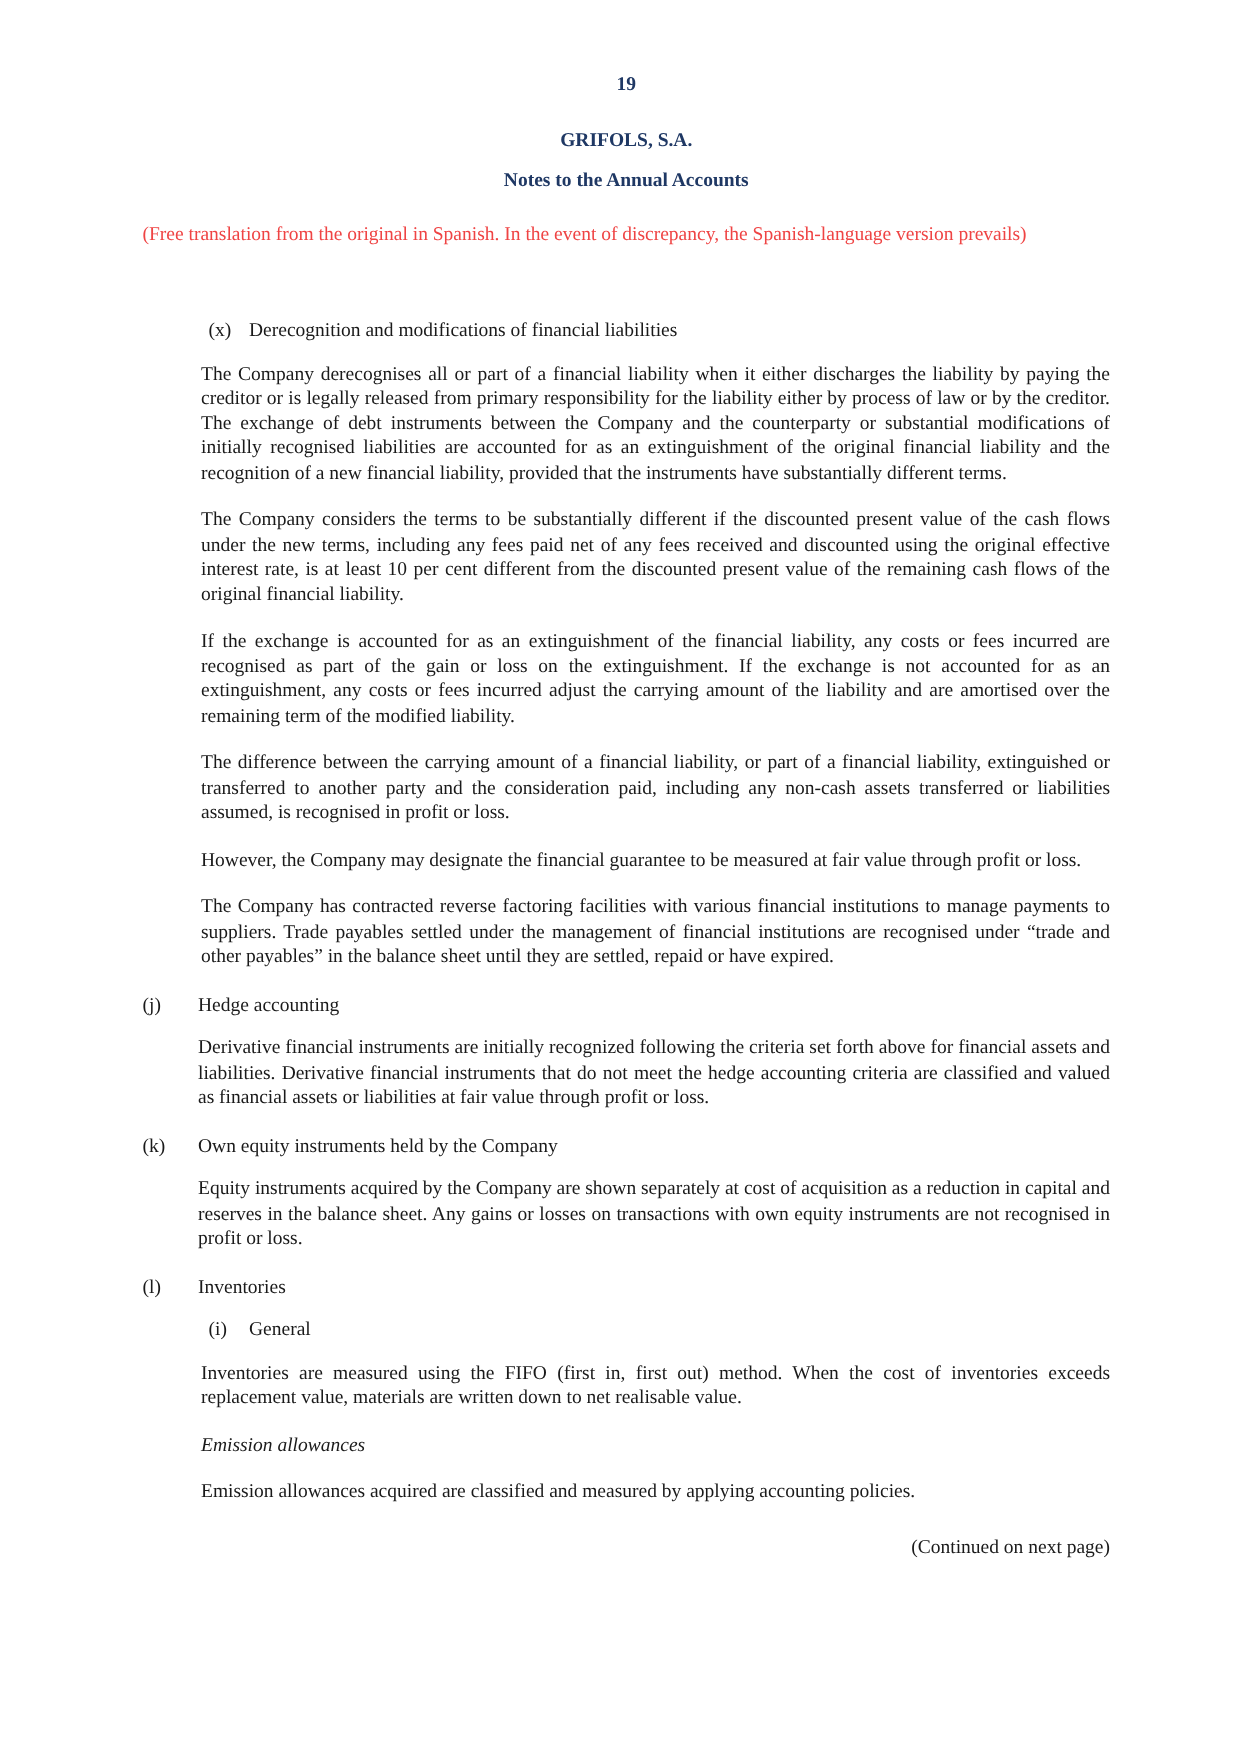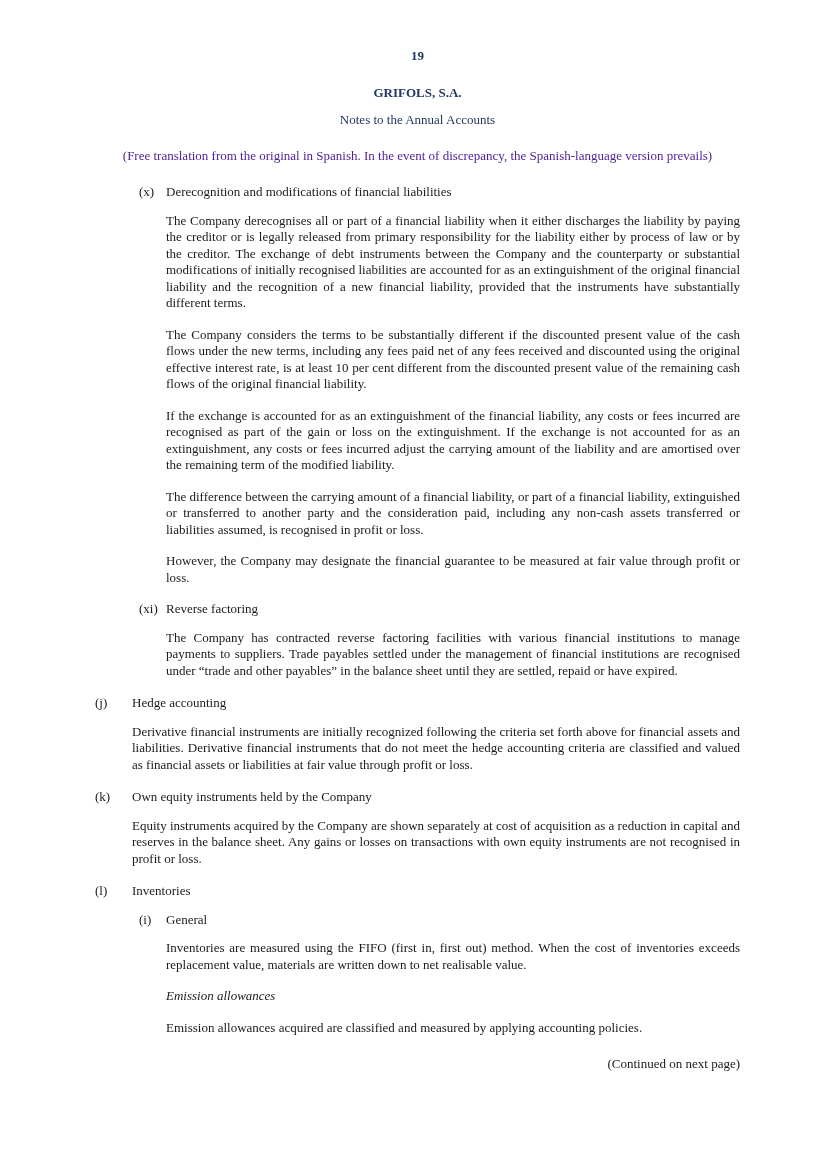--- a/index.html
+++ b/index.html
@@ -11,33 +11,33 @@
     background: #ffffff;
     padding: 48px 86px 40px 95px;
     font-family: "Liberation Serif", "DejaVu Serif", serif;
     font-size: 13px;
     line-height: 1.27;
     color: #1a1a1a;
   }
   .doc-header { text-align: center; color: #1f3864; }
   .page-number { font-weight: bold; margin-bottom: 20px; }
   .company-name { font-weight: bold; margin-bottom: 11px; }
-  .doc-title { font-weight: normal; margin-bottom: 19px; }
-  .translation-note { color: #4c1d95; margin-bottom: 20px; text-align: center; }
+  .doc-title { font-weight: bold; margin-bottom: 19px; }
+  .translation-note { color: #ef4444; margin-bottom: 48px; text-align: left; }
 
   .section { position: relative; margin-bottom: 9px; }
   .sec-head { margin-bottom: 12px; }
   .sec-label { position: absolute; left: 0; top: 0; }
   .section.l1 { margin-top: 16px; }
   .section.l1 .sec-head { padding-left: 37px; }
   .section.l1 .sec-label { left: 0; }
   .section.l1 .para { margin-left: 37px; }
   .section.l2 .sec-head { padding-left: 71px; }
   .section.l2 .sec-label { left: 44px; }
-  .section.l2 .para { margin-left: 71px; }
+  .section.l2 .para { margin-left: 39px; }
 
   .para { text-align: justify; margin: 0 0 15px 0; }
   .para.italic { font-style: italic; text-align: left; }
 
   .footer-note { text-align: right; margin-top: 20px; }
 </style>
 </head>
 <body>
 
 <div class="page">
@@ -56,24 +56,20 @@
     </div>
     <div class="sec-paras">
           <div class="para">The Company derecognises all or part of a financial liability when it either discharges the liability by paying the creditor or is legally released from primary responsibility for the liability either by process of law or by the creditor. The exchange of debt instruments between the Company and the counterparty or substantial modifications of initially recognised liabilities are accounted for as an extinguishment of the original financial liability and the recognition of a new financial liability, provided that the instruments have substantially different terms.</div>
           <div class="para">The Company considers the terms to be substantially different if the discounted present value of the cash flows under the new terms, including any fees paid net of any fees received and discounted using the original effective interest rate, is at least 10 per cent different from the discounted present value of the remaining cash flows of the original financial liability.</div>
           <div class="para">If the exchange is accounted for as an extinguishment of the financial liability, any costs or fees incurred are recognised as part of the gain or loss on the extinguishment. If the exchange is not accounted for as an extinguishment, any costs or fees incurred adjust the carrying amount of the liability and are amortised over the remaining term of the modified liability.</div>
           <div class="para">The difference between the carrying amount of a financial liability, or part of a financial liability, extinguished or transferred to another party and the consideration paid, including any non-cash assets transferred or liabilities assumed, is recognised in profit or loss.</div>
           <div class="para">However, the Company may designate the financial guarantee to be measured at fair value through profit or loss.</div>
         </div>
   </div>
       <div class="section l2">
-    <div class="sec-head">
-      <span class="sec-label">(xi)</span>
-      <span class="sec-title">Reverse factoring</span>
-    </div>
     <div class="sec-paras">
           <div class="para">The Company has contracted reverse factoring facilities with various financial institutions to manage payments to suppliers. Trade payables settled under the management of financial institutions are recognised under “trade and other payables” in the balance sheet until they are settled, repaid or have expired.</div>
         </div>
   </div>
       <div class="section l1">
     <div class="sec-head">
       <span class="sec-label">(j)</span>
       <span class="sec-title">Hedge accounting</span>
     </div>
     <div class="sec-paras">

